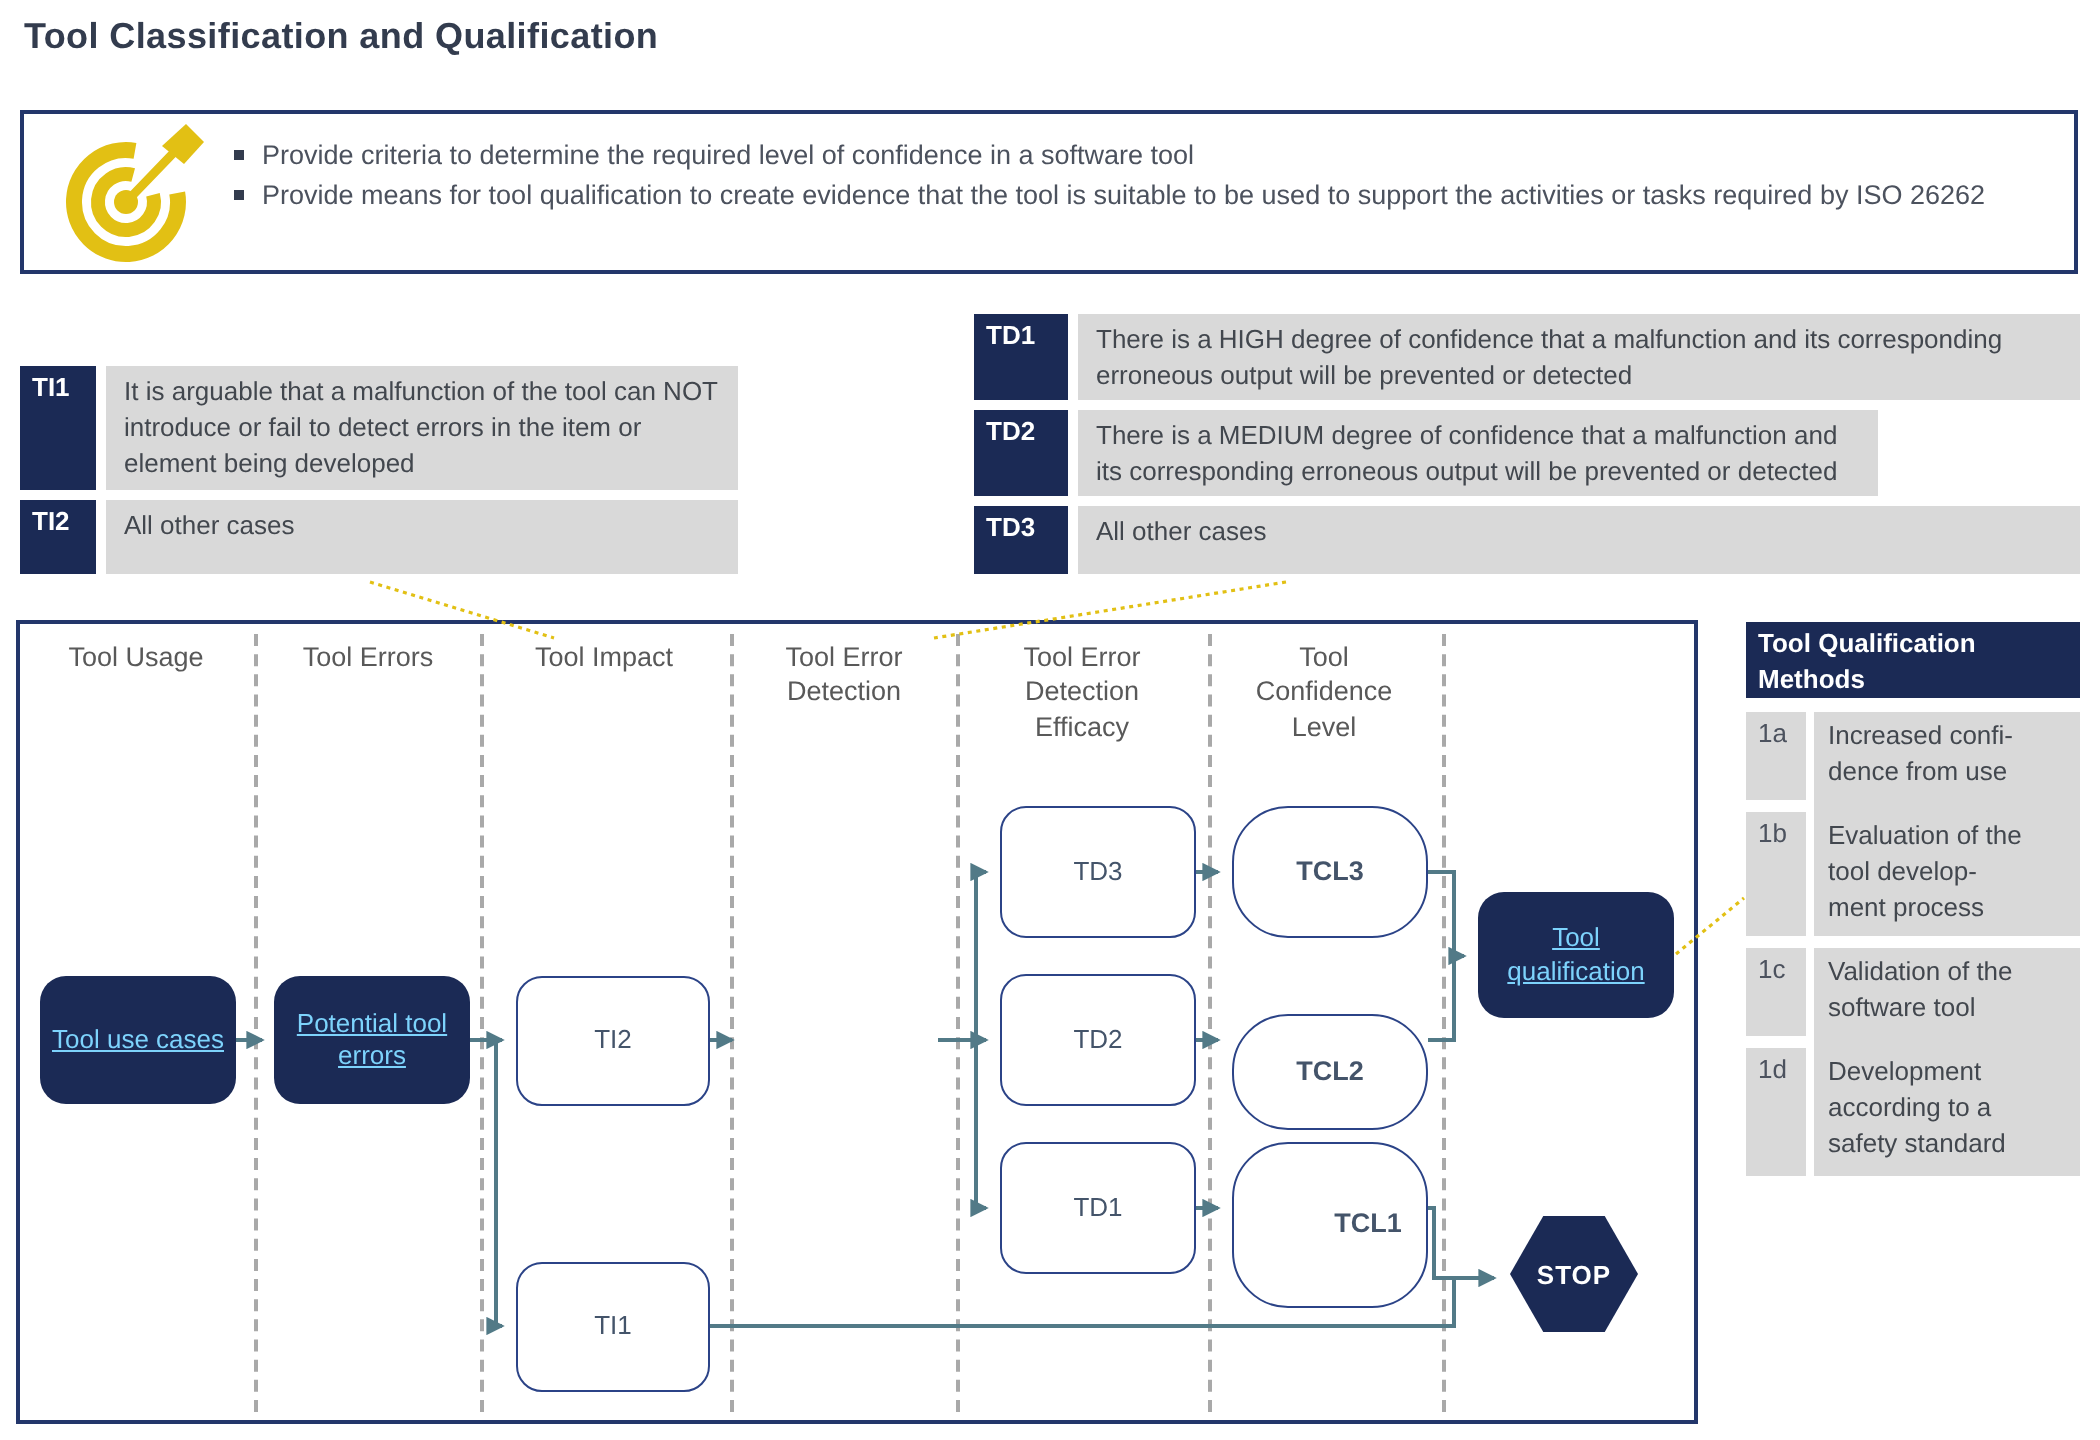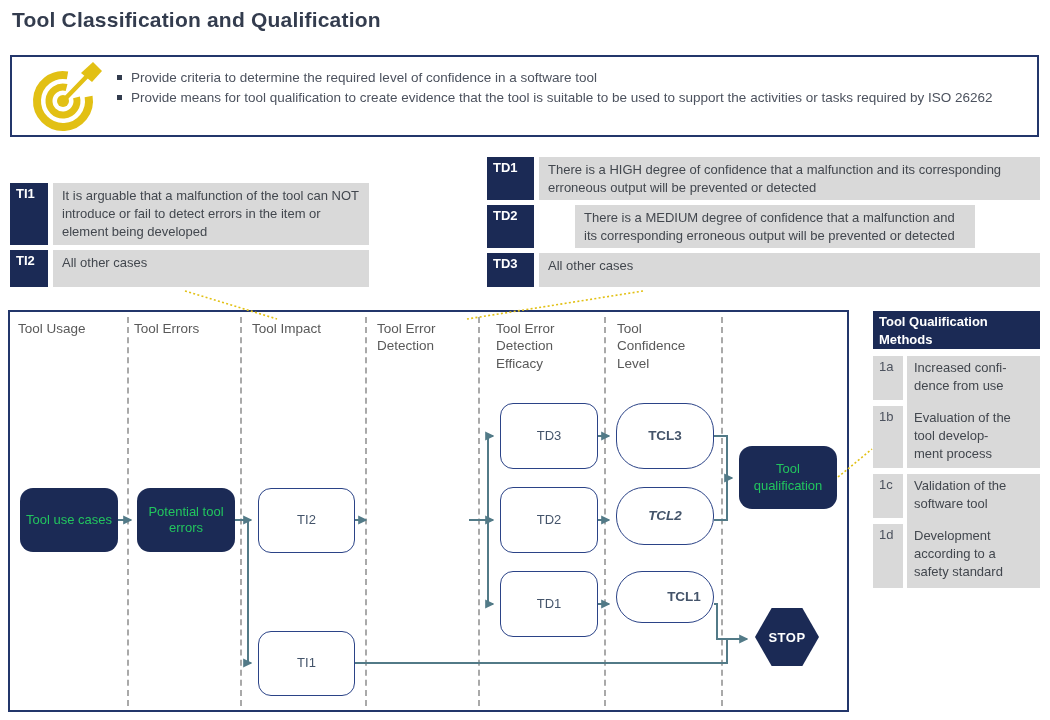--- a/index.html
+++ b/index.html
@@ -4,21 +4,21 @@
 <style>
   html,body { margin:0; padding:0; background:#fff; }
   .page {
     position:relative; width:1050px; height:720px; background:#fff;
     font-family:"Liberation Sans", sans-serif; overflow:hidden;
   }
   .abs { position:absolute; }
 
   
   .page-title {
-    left:12px; top:8px; font-size:21px; font-weight:bold;
+    left:12px; top:8px; font-size:18px; font-weight:bold;
     color:#333c4e; letter-spacing:0.2px;
   }
 
   
   .objective-box {
     left:10px; top:55px; width:1029px; height:82px;
     border:2px solid #23366b; box-sizing:border-box; background:#fff;
   }
   .target-icon { left:18px; top:4px; }
   .bullets {
@@ -44,29 +44,29 @@
   
   .flow-frame {
     left:8px; top:310px; width:841px; height:402px;
     border:2px solid #23366b; box-sizing:border-box;
   }
   .col-sep {
     top:317px; height:389px; width:0;
     border-left:2px dashed #a9a9a9;
   }
   .col-h {
-    top:320px; color:#595959;
+    top:320px; text-align:center; color:#595959;
     font-size:13.5px; line-height:1.28;
   }
   .node {
     box-sizing:border-box; border-radius:13px; display:flex;
     align-items:center; justify-content:center; text-align:center;
     font-size:13px; line-height:1.25; z-index:2; padding:2px;
   }
-  .node.navy { background:var(--navy,#1b2a55); color:#22c55e; }
+  .node.navy { background:var(--navy,#1b2a55); color:#7dd3fc;text-decoration:underline; }
   .node.white { background:#fff; border:1.7px solid #2b4387; color:#44546a; }
   .tcl { font-weight:bold; font-size:13.5px;border-radius:28px; }
   .tcl-red   { color:var(--red,#e02222); }
   .tcl-green { color:var(--green,#76bc21); }
   .stop-hex {
     left:755px; top:608px; width:64px; height:58px;
     background:var(--navy,#1b2a55); color:#fff; font-weight:bold;
     font-size:13px; letter-spacing:0.5px; display:flex; align-items:center;
     justify-content:center; z-index:2;
     clip-path:polygon(0% 50%, 26% 0%, 74% 0%, 100% 50%, 74% 100%, 26% 100%);
@@ -113,21 +113,21 @@
   </div>
 
   <div class="abs badge" style="left:10px;top:183px;width:38px;height:62px;">TI1</div>
   <div class="abs cell" style="left:53px;top:183px;width:316px;height:62px;">It is arguable that a malfunction of the tool can NOT introduce or fail to detect errors in the item or element being developed</div>
   <div class="abs badge" style="left:10px;top:250px;width:38px;height:37px;">TI2</div>
   <div class="abs cell" style="left:53px;top:250px;width:316px;height:37px;">All other cases</div>
 
   <div class="abs badge" style="left:487px;top:157px;width:47px;height:43px;">TD1</div>
   <div class="abs cell" style="left:539px;top:157px;width:501px;height:43px;">There is a HIGH degree of confidence that a malfunction and its corresponding erroneous output will be prevented or detected</div>
   <div class="abs badge" style="left:487px;top:205px;width:47px;height:43px;">TD2</div>
-  <div class="abs cell" style="left:539px;top:205px;width:400px;height:43px;margin-left:36px;">There is a MEDIUM degree of confidence that a malfunction and its corresponding erroneous output will be prevented or detected</div>
+  <div class="abs cell" style="left:539px;top:205px;width:400px;height:43px;">There is a MEDIUM degree of confidence that a malfunction and its corresponding erroneous output will be prevented or detected</div>
   <div class="abs badge" style="left:487px;top:253px;width:47px;height:34px;">TD3</div>
   <div class="abs cell" style="left:539px;top:253px;width:501px;height:34px;">All other cases</div>
 
   <div class="abs flow-frame"></div>
 
   <div class="abs col-sep" style="left:127px;"></div>
   <div class="abs col-sep" style="left:240px;"></div>
   <div class="abs col-sep" style="left:365px;"></div>
   <div class="abs col-sep" style="left:478px;"></div>
   <div class="abs col-sep" style="left:604px;"></div>
@@ -172,22 +172,22 @@
     </g>
   </svg>
 
   <div class="abs node navy" style="left:20px;top:488px;width:98px;height:64px;">Tool use cases</div>
   <div class="abs node navy" style="left:137px;top:488px;width:98px;height:64px;">Potential tool errors</div>
   <div class="abs node white" style="left:258px;top:488px;width:97px;height:65px;">TI2</div>
   <div class="abs node white" style="left:500px;top:403px;width:98px;height:66px;">TD3</div>
   <div class="abs node white" style="left:500px;top:487px;width:98px;height:66px;">TD2</div>
   <div class="abs node white" style="left:500px;top:571px;width:98px;height:66px;">TD1</div>
   <div class="abs node white tcl tcl-red" style="left:616px;top:403px;width:98px;height:66px;">TCL3</div>
-  <div class="abs node white tcl tcl-red" style="left:616px;top:487px;width:98px;height:58px;font-style:italic;">TCL2</div>
-  <div class="abs node white tcl tcl-green" style="left:616px;top:571px;width:98px;height:52px;padding-left:40px;">TCL1</div>
+  <div class="abs node white tcl tcl-red" style="left:616px;top:507px;width:98px;height:58px;">TCL2</div>
+  <div class="abs node white tcl tcl-green" style="left:616px;top:571px;width:98px;height:83px;padding-left:40px;">TCL1</div>
   <div class="abs node navy" style="left:739px;top:446px;width:98px;height:63px;">Tool qualification</div>
   <div class="abs node white" style="left:258px;top:631px;width:97px;height:65px;">TI1</div>
   <div class="abs stop-hex">STOP</div>
 
   <div class="abs sb-header">Tool Qualification Methods</div>
   <div class="abs sb-badge" style="top:356px;height:44px;">1a</div>
   <div class="abs sb-cell" style="top:356px;height:60px;">Increased confi-
 dence from use</div>
   <div class="abs sb-badge" style="top:406px;height:62px;">1b</div>
   <div class="abs sb-cell" style="top:406px;height:62px;">Evaluation of the

